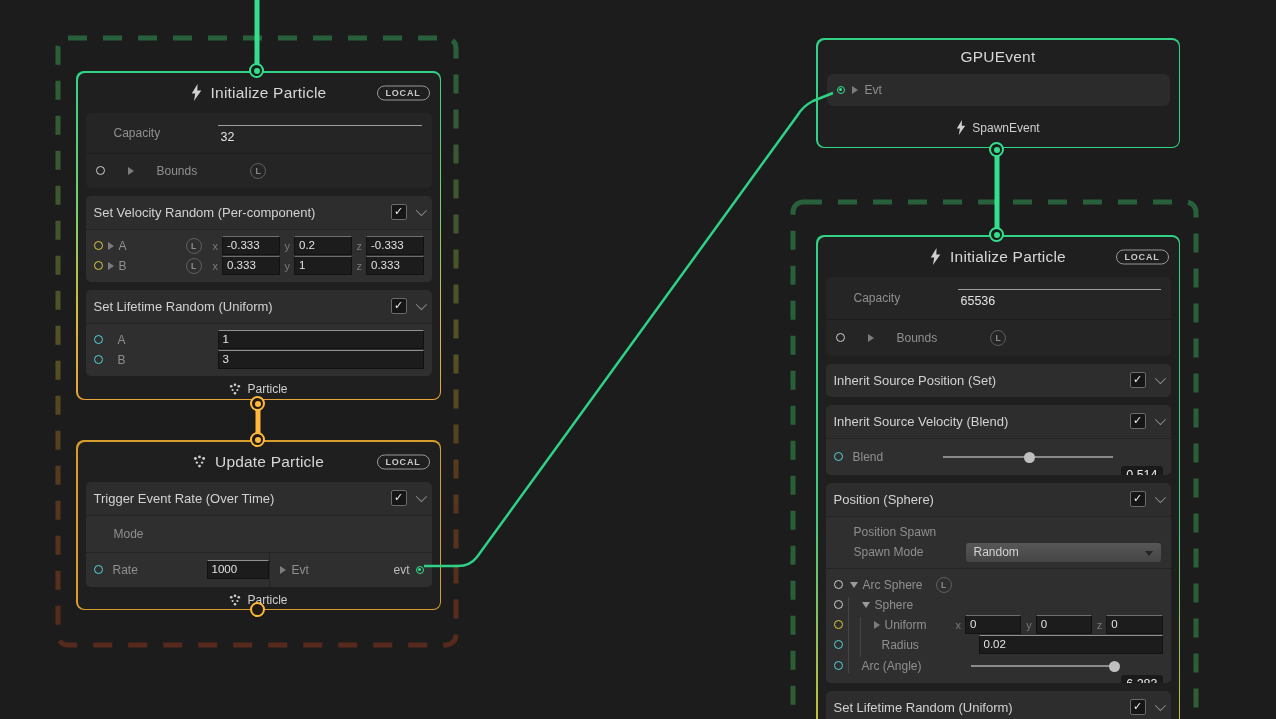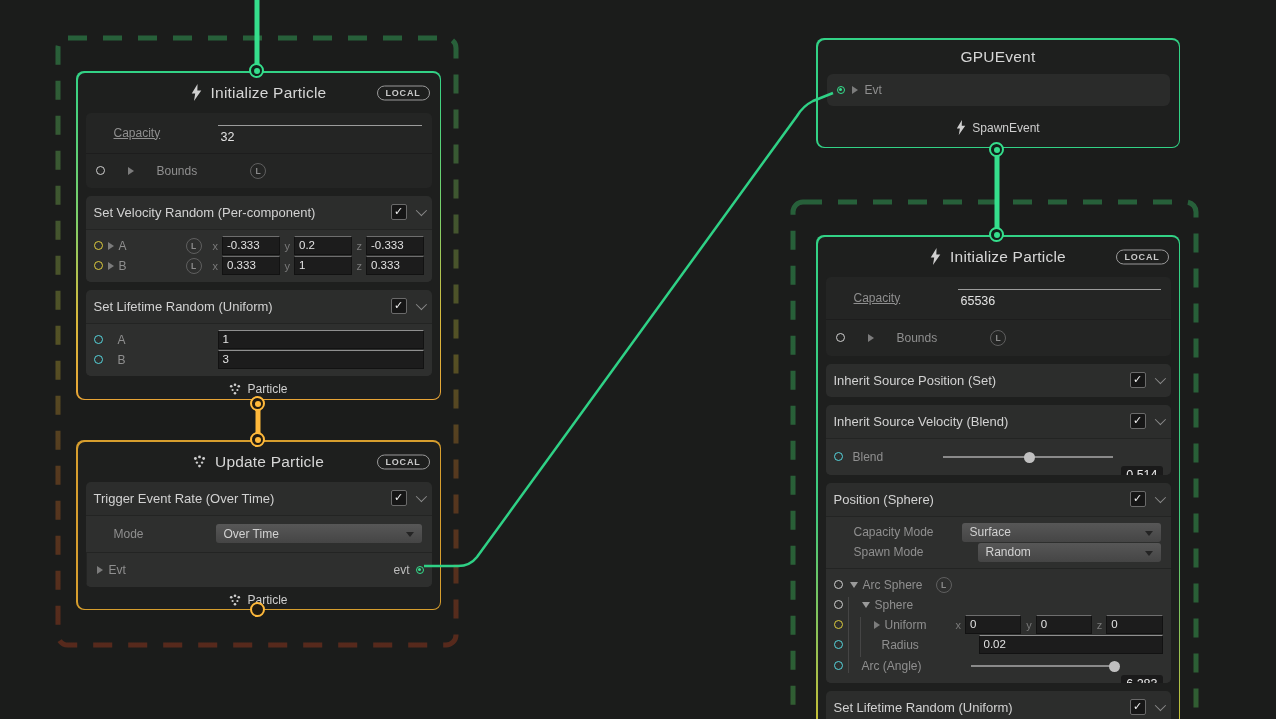--- a/index.html
+++ b/index.html
@@ -32,21 +32,21 @@
   .block{margin:8px 8px 0;background:#2c2d2c;border-radius:5px;flex:0 0 auto;overflow:hidden;}
   .bhead{display:flex;align-items:center;height:33px;padding:0 8px;color:#d2d2d2;font-size:13px;}
   .bhead .t{flex:1}
   .bbody{background:#2e2f2e;border-top:1px solid #232423;padding:6px 8px;}
 
   .row{display:flex;align-items:center;color:#8f8f8f;font-size:12px;}
   .lbl{color:#8f8f8f;font-size:12px;}
 
   
   .cap-row{height:40px;display:flex;padding:0 10px 0 28px;}
-  .cap-row .lbl{line-height:40px;width:104px;flex:0 0 auto;text-decoration:underline;}
+  .cap-row .lbl{line-height:40px;width:104px;flex:0 0 auto;}
   .cap-val{flex:1;margin-top:12px;border-top:1px solid #9c9c9c;padding:4px 0 0 3px;color:#e2e2e2;font-size:12.5px;}
   .bounds-row{height:34px;display:flex;align-items:center;gap:23px;border-top:1px solid #1d1d1d;padding:0 10px;}
 
   
   .rport{width:7px;height:7px;border-radius:50%;border:1.6px solid #c8c8c8;flex:0 0 auto;background:transparent;}
   .rport.cyan{border-color:#55d4dc}.rport.yellow{border-color:#ddcb3e}
   .rport.white{border-color:#cfcfcf}
   .dport{width:6px;height:6px;border-radius:50%;border:1.6px solid #35de8c;position:relative;flex:0 0 auto;}
   .dport::after{content:"";position:absolute;left:1.5px;top:1.5px;width:3px;height:3px;border-radius:50%;background:#35de8c;}
   .fport{position:absolute;z-index:6;width:11px;height:11px;border-radius:50%;border:2.5px solid #35de8c;background:#11201a;}
@@ -230,23 +230,27 @@
       </div>
       <div class="block" style="margin-top:0">
         <div class="bhead">
           <span class="t">Trigger Event Rate (Over Time)</span>
           <span class="chk">✓</span>
           <span class="chev"></span>
         </div>
         <div class="bbody" style="padding:0">
           <div class="row" style="height:36px;padding:0 10px 0 28px;gap:8px">
             <span class="lbl" style="width:94px">Mode</span>
-            <span class="dropdown">Over Time</span>
           </div>
           <div class="row" style="height:34px;border-top:1px solid #232423">
+            <span class="row" style="flex:0 0 50%;height:100%;padding:0 0 0 8px;gap:8px;box-sizing:border-box">
+              <span class="rport cyan"></span>
+              <span class="lbl" style="width:86px;margin-left:2px">Rate</span>
+              <span class="field" style="width:52px;border-top-color:#8f8f8f">1000</span>
+            </span>
             <span class="row" style="flex:1;height:100%;border-left:1px solid #232423;padding:0 8px 0 10px;gap:6px;box-sizing:border-box">
               <span class="tri-r"></span>
               <span class="lbl">Evt</span>
               <span style="flex:1"></span>
               <span class="lbl" style="color:#bdbdbd">evt</span>
               <span class="dport"></span>
             </span>
           </div>
         </div>
       </div>
@@ -334,24 +338,23 @@
 
       <div class="block">
         <div class="bhead">
           <span class="t">Position (Sphere)</span>
           <span class="chk">✓</span>
           <span class="chev"></span>
         </div>
         <div class="bbody" style="padding:0">
           <div class="sub">
             <div class="row" style="height:19px;padding:0 2px 0 20px;gap:8px">
-              <span class="lbl" style="width:100px">Capacity Mode</span>
-              <span class="dropdown">Surface</span>
-            </div>
-            <div class="row" style="height:19px;padding:0 2px 0 20px;gap:24px;margin-top:1px">
+              <span class="lbl" style="width:100px">Position Spawn</span>
+            </div>
+            <div class="row" style="height:19px;padding:0 2px 0 20px;gap:12px;margin-top:1px">
               <span class="lbl" style="width:100px">Spawn Mode</span>
               <span class="dropdown">Random</span>
             </div>
           </div>
           <div class="sub">
             <span class="guide" style="left:22px;top:28px;bottom:10px"></span>
             <span class="guide" style="left:34px;top:48px;height:40px"></span>
             <div class="vec-row">
               <span class="rport white"></span>
               <span class="tri-d" style="margin-left:2px"></span>

